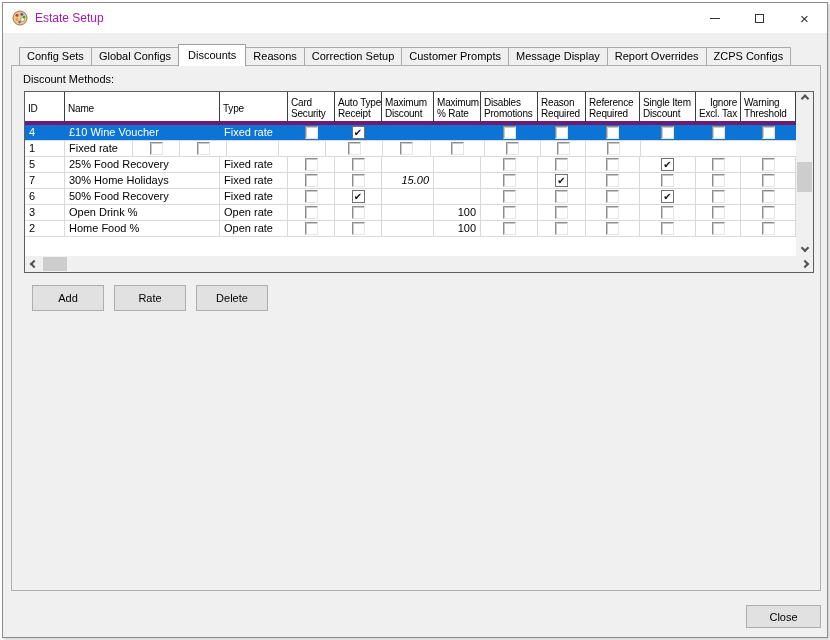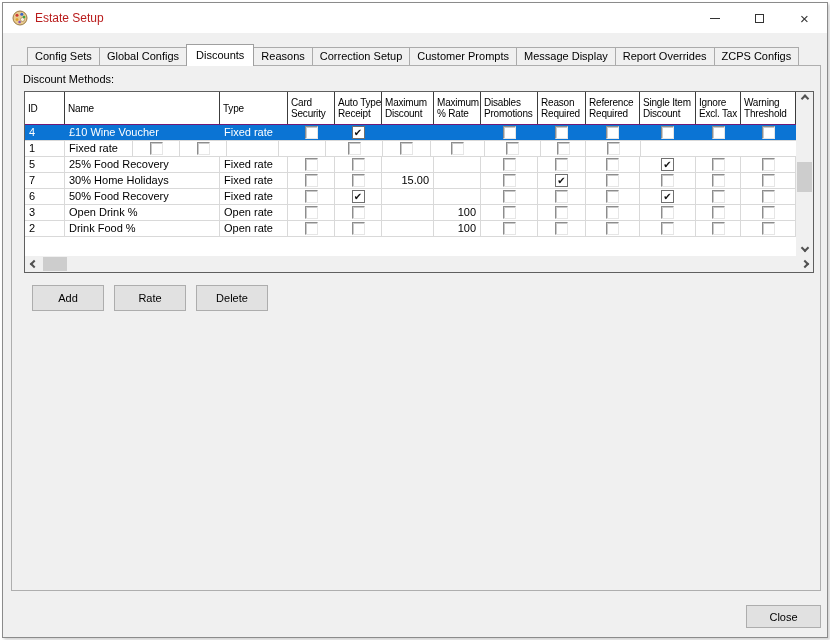--- a/index.html
+++ b/index.html
@@ -3,45 +3,45 @@
 <meta charset="utf-8">
 <style>
   * { margin:0; padding:0; box-sizing:border-box; }
   html,body { width:830px; height:640px; background:#ffffff; font-family:"Liberation Sans", sans-serif; }
   .window { position:absolute; left:2px; top:2px; width:826px; height:636px;
             background:#f0f0f0; border:1px solid #8b8b8b; box-shadow:2px 2px 3px rgba(0,0,0,.18); }
 
   
   .titlebar { position:absolute; left:0; top:0; right:0; height:30px; background:#ffffff; }
   .app-icon { position:absolute; left:9px; top:7px; width:16px; height:16px; }
-  .title-text { position:absolute; left:32px; top:8px; font-size:12px; color:#b91c1c; }
+  .title-text { position:absolute; left:32px; top:8px; font-size:12px; color:#a21caf; }
   .winbtns { position:absolute; right:0; top:0; height:30px; display:flex; }
   .winbtn { width:45px; height:30px; display:flex; align-items:center; justify-content:center; color:#222; }
   .min-glyph { width:10px; height:1px; background:#333; }
   .max-glyph { width:9px; height:9px; border:1px solid #333; }
   .x-glyph { font-size:15px; line-height:15px; color:#333; }
 
   
   .tabbar { position:absolute; left:8px; top:40px; height:22px; display:flex; align-items:flex-end; z-index:3; }
   .tab { height:18px; line-height:16px; font-size:11px; color:#000; background:#f0f0f0;
          border:1px solid #ababab; border-bottom:none; padding:0 7px; margin-left:-1px; white-space:nowrap; }
-  .tab:first-child { margin-left:16px; }
+  .tab:first-child { margin-left:8px; }
   .tab.active { height:22px; line-height:20px; background:#ffffff; border:1px solid #9f9f9f; border-bottom:none;
                 margin-bottom:-1px; padding:0 9px; position:relative; z-index:4; }
 
   
   .panel { position:absolute; left:8px; top:62px; width:810px; height:526px;
            background:#f0f0f0; border:1px solid #aeaeae; z-index:1; }
   .section-label { position:absolute; left:11px; top:7px; font-size:11px; color:#000; }
 
   
   .grid { position:absolute; left:12px; top:25px; width:790px; height:182px;
           background:#ffffff; border:1px solid #5f5f5f; }
   .grid-inner { position:absolute; left:0; top:0; width:771px; height:164px; overflow:hidden; }
-  .hrow { display:flex; height:33px; background:#ffffff; border-bottom:1px solid #701a75; }
+  .hrow { display:flex; height:33px; background:#ffffff; border-bottom:4px solid #701a75; }
   .hcell { height:32px; border-right:1px solid #3c3c3c; display:flex; align-items:center;
            padding-left:3px; overflow:hidden; flex:none; }
   .hcell span { font-size:10px; letter-spacing:-0.2px; line-height:11px; white-space:pre; color:#000; }
   .grow { display:flex; height:16px; border-bottom:1px solid #d9d9d9; background:#fff; }
   .grow.selected { background:var(--sel, #0078d7); }
   .grow.selected .gcell { color:#ffffff; }
   .gcell { height:15px; flex:none; border-right:1px solid #d9d9d9; font-size:11px; line-height:15px;
            color:#000; overflow:hidden; white-space:nowrap; }
   .grow.selected .gcell { border-right-color:transparent; }
   .c-left { padding-left:4px; text-align:left; }
@@ -154,21 +154,21 @@
 Required</span>
             </div>
             <div class="hcell" style="width: 54px; align-items: center;">
               <span>Reference
 Required</span>
             </div>
             <div class="hcell" style="width: 56px;">
               <span>Single Item
 Discount</span>
             </div>
-            <div class="hcell" style="width: 45px;">
+            <div class="hcell" style="width: 45px; text-align: right;">
               <span>Ignore
 Excl. Tax</span>
             </div>
             <div class="hcell" style="width: 55px;">
               <span>Warning
 Threshold</span>
             </div>
           </div>
         <div>
             <div class="grow selected">
@@ -266,21 +266,21 @@
             <div class="grow">
               <div class="gcell c-left" style="width: 40px;">7</div>
               <div class="gcell c-left" style="width: 155px;">30% Home Holidays</div>
               <div class="gcell c-left" style="width: 68px;">Fixed rate</div>
               <div class="gcell c-center" style="width: 47px;">
                 <div class="cb"></div>
               </div>
               <div class="gcell c-center" style="width: 47px;">
                 <div class="cb"></div>
               </div>
-              <div class="gcell c-right" style="width: 52px;">15.00</div>
+              <div class="gcell c-right" style="width: 52px; font-style: italic;">15.00</div>
               <div class="gcell c-right" style="width: 47px;"></div>
               <div class="gcell c-center" style="width: 57px;">
                 <div class="cb"></div>
               </div>
               <div class="gcell c-center" style="width: 48px;">
                 <div class="cb checked">✔</div>
               </div>
               <div class="gcell c-center" style="width: 54px;">
                 <div class="cb"></div>
               </div>
@@ -351,21 +351,21 @@
               </div>
               <div class="gcell c-center" style="width: 45px;">
                 <div class="cb"></div>
               </div>
               <div class="gcell c-center" style="width: 55px;">
                 <div class="cb"></div>
               </div>
             </div>
             <div class="grow">
               <div class="gcell c-left" style="width: 40px;">2</div>
-              <div class="gcell c-left" style="width: 155px;">Drink Food %</div>
+              <div class="gcell c-left" style="width: 155px;">Home Food %</div>
               <div class="gcell c-left" style="width: 68px;">Open rate</div>
               <div class="gcell c-center" style="width: 47px;">
                 <div class="cb"></div>
               </div>
               <div class="gcell c-center" style="width: 47px;">
                 <div class="cb"></div>
               </div>
               <div class="gcell c-right" style="width: 52px;"></div>
               <div class="gcell c-right" style="width: 47px;">100</div>
               <div class="gcell c-center" style="width: 57px;">

